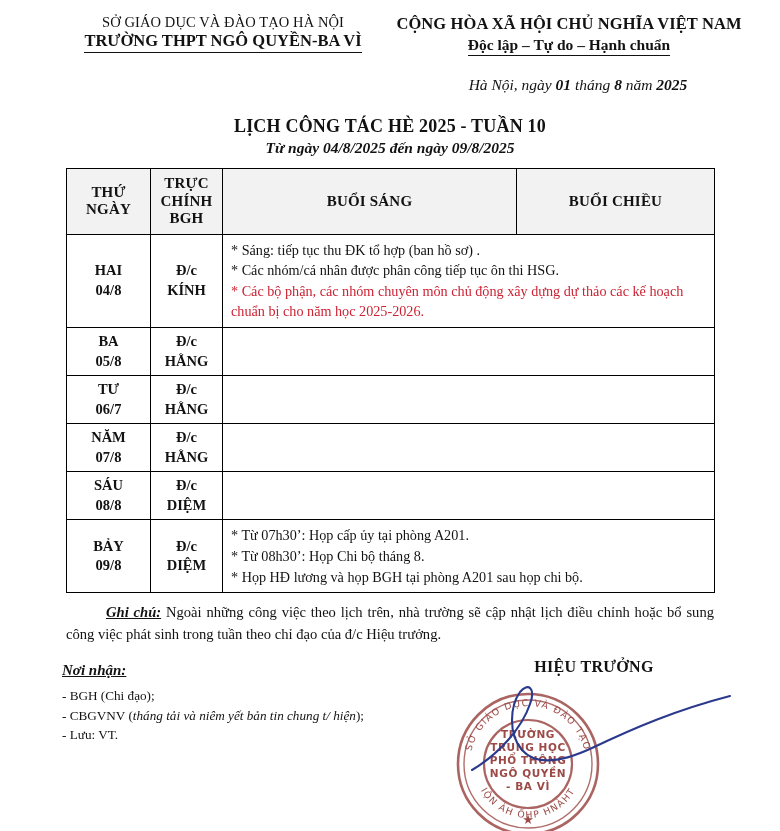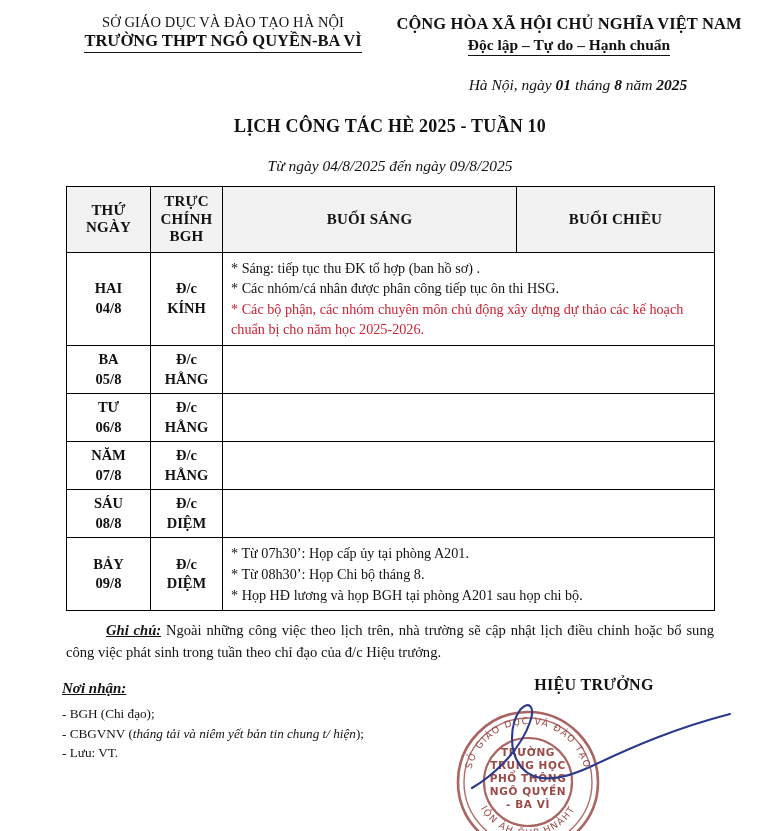--- a/index.html
+++ b/index.html
@@ -51,21 +51,21 @@
     font-style: italic;
     font-size: 15.5px;
     margin: 20px 44px 0 420px;
     white-space: nowrap;
   }
   .date-line b { font-weight: bold; font-style: italic; }
 
   
   .title-block { text-align: center; margin-top: 22px; }
   .doc-title { font-size: 18px; font-weight: bold; letter-spacing: .2px; }
-  .doc-subtitle { font-size: 15.5px; font-weight: normal; font-style: italic; margin-top: 20px; }
+  .doc-subtitle { font-size: 15.5px; font-weight: bold; font-style: italic; margin-top: 2px; }
 
   
   table.schedule {
     border-collapse: collapse;
     width: 648px;
     margin: 11px 0 0 66px;
     table-layout: fixed;
   }
   table.schedule th, table.schedule td {
     border: 1.2px solid #000;
@@ -211,21 +211,21 @@
           </td>
           <td class="duty">
             <div>Đ/c</div>
             <div>HẰNG</div>
           </td>
           <td class="content empty" colspan="2"></td>
         </tr>
         <tr>
           <td class="day">
             <div>TƯ</div>
-            <div>06/8</div>
+            <div>06/7</div>
           </td>
           <td class="duty">
             <div>Đ/c</div>
             <div>HẰNG</div>
           </td>
           <td class="content empty" colspan="2"></td>
         </tr>
         <tr>
           <td class="day">
             <div>NĂM</div>

